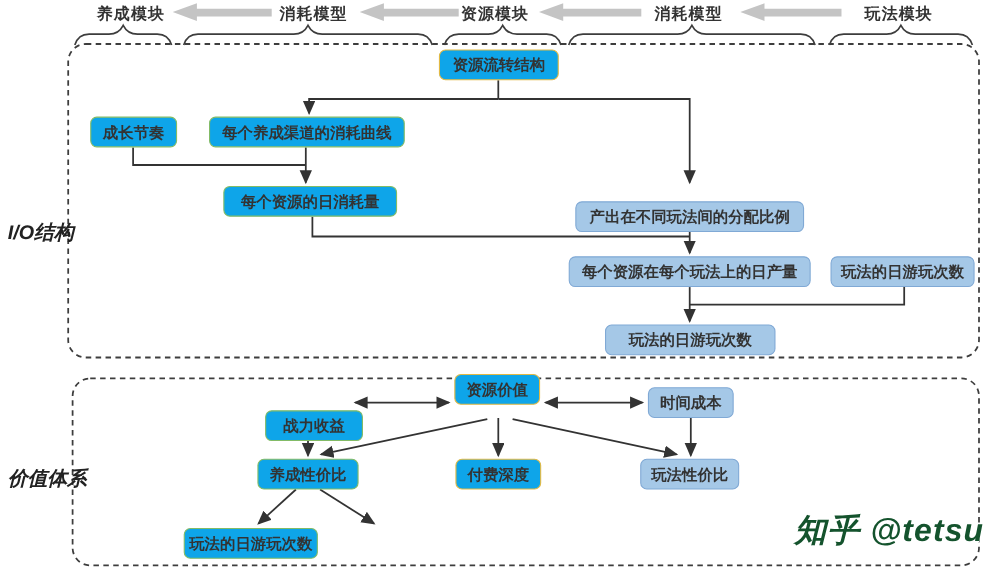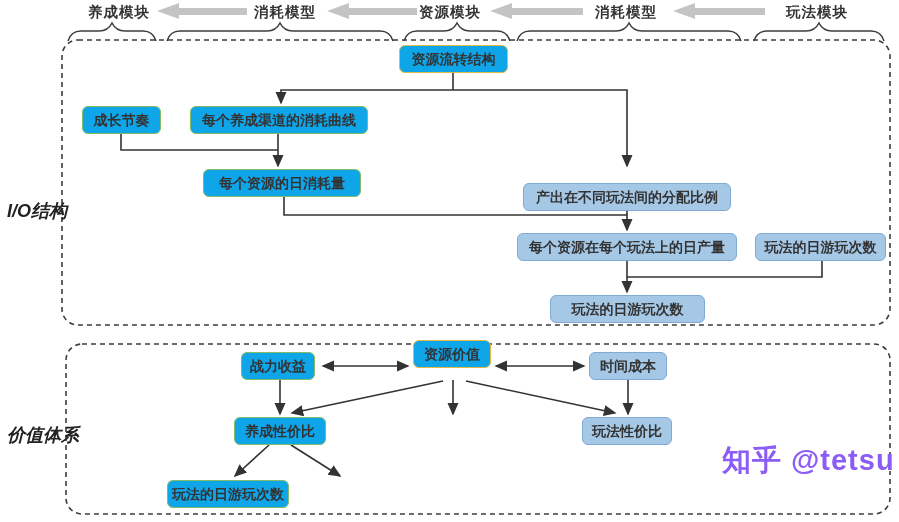--- a/index.html
+++ b/index.html
@@ -46,28 +46,29 @@
     border-radius: 6px;
     white-space: nowrap;
     overflow: hidden;
   }
   .node.yellow { background: #0ea5e9; border: 1.4px solid #E2B944; }
   .node.green  { background: #0ea5e9; border: 1.4px solid #83BB66; }
   .node.blue   { background: #A5C8E7; border: 1.4px solid #80A9D5; }
   .watermark {
     position: absolute;
     left: 722px;
-    top: 441px;
+    top: 463px;
     width: 170px;
     font-size: 29px;
     font-weight: 600;
-    color: #8b5cf6;
+    color: #14532d;
     letter-spacing: 1px;
     white-space: nowrap;
     text-shadow: 0 1px 0 #ffffff;
+    font-style: italic;
   }
 </style>
 </head>
 <body>
 
 <div class="stage">
 
   <svg class="overlay" viewBox="0 0 899 522" xmlns="http://www.w3.org/2000/svg">
     <defs>
       <marker id="ah" orient="auto-start-reverse" markerWidth="9" markerHeight="9" refX="7" refY="3.5">
@@ -129,22 +130,23 @@
 
   <div class="node yellow" style="left:399px; top:45px;  width:109px">资源流转结构</div>
   <div class="node green" style="left:82px;  top:106px; width:79px">成长节奏</div>
   <div class="node green" style="left:190px; top:106px; width:178px">每个养成渠道的消耗曲线</div>
   <div class="node green" style="left:203px; top:169px; width:158px">每个资源的日消耗量</div>
   <div class="node blue" style="left:523px; top:183px; width:208px">产出在不同玩法间的分配比例</div>
   <div class="node blue" style="left:517px; top:233px; width:220px">每个资源在每个玩法上的日产量</div>
   <div class="node blue" style="left:755px; top:233px; width:131px">玩法的日游玩次数</div>
   <div class="node blue" style="left:550px; top:295px; width:155px">玩法的日游玩次数</div>
 
-  <div class="node green" style="left:241px; top:352px; width:74px">战力收益</div>
+  <div class="node green" style="left:241px; top:373px; width:89px">战力收益</div>
   <div class="node yellow" style="left:413px; top:340px; width:78px">资源价值</div>
   <div class="node blue" style="left:589px; top:352px; width:78px">时间成本</div>
   <div class="node green" style="left:234px; top:417px; width:92px">养成性价比</div>
+  <div class="node yellow" style="left:414px; top:417px; width:78px">付费深度</div>
   <div class="node blue" style="left:582px; top:417px; width:90px">玩法性价比</div>
   <div class="node green" style="left:167px; top:480px; width:122px">玩法的日游玩次数</div>
 
   <div class="watermark">知乎 @tetsu</div>
 
 </div>
 
 </body></html>

